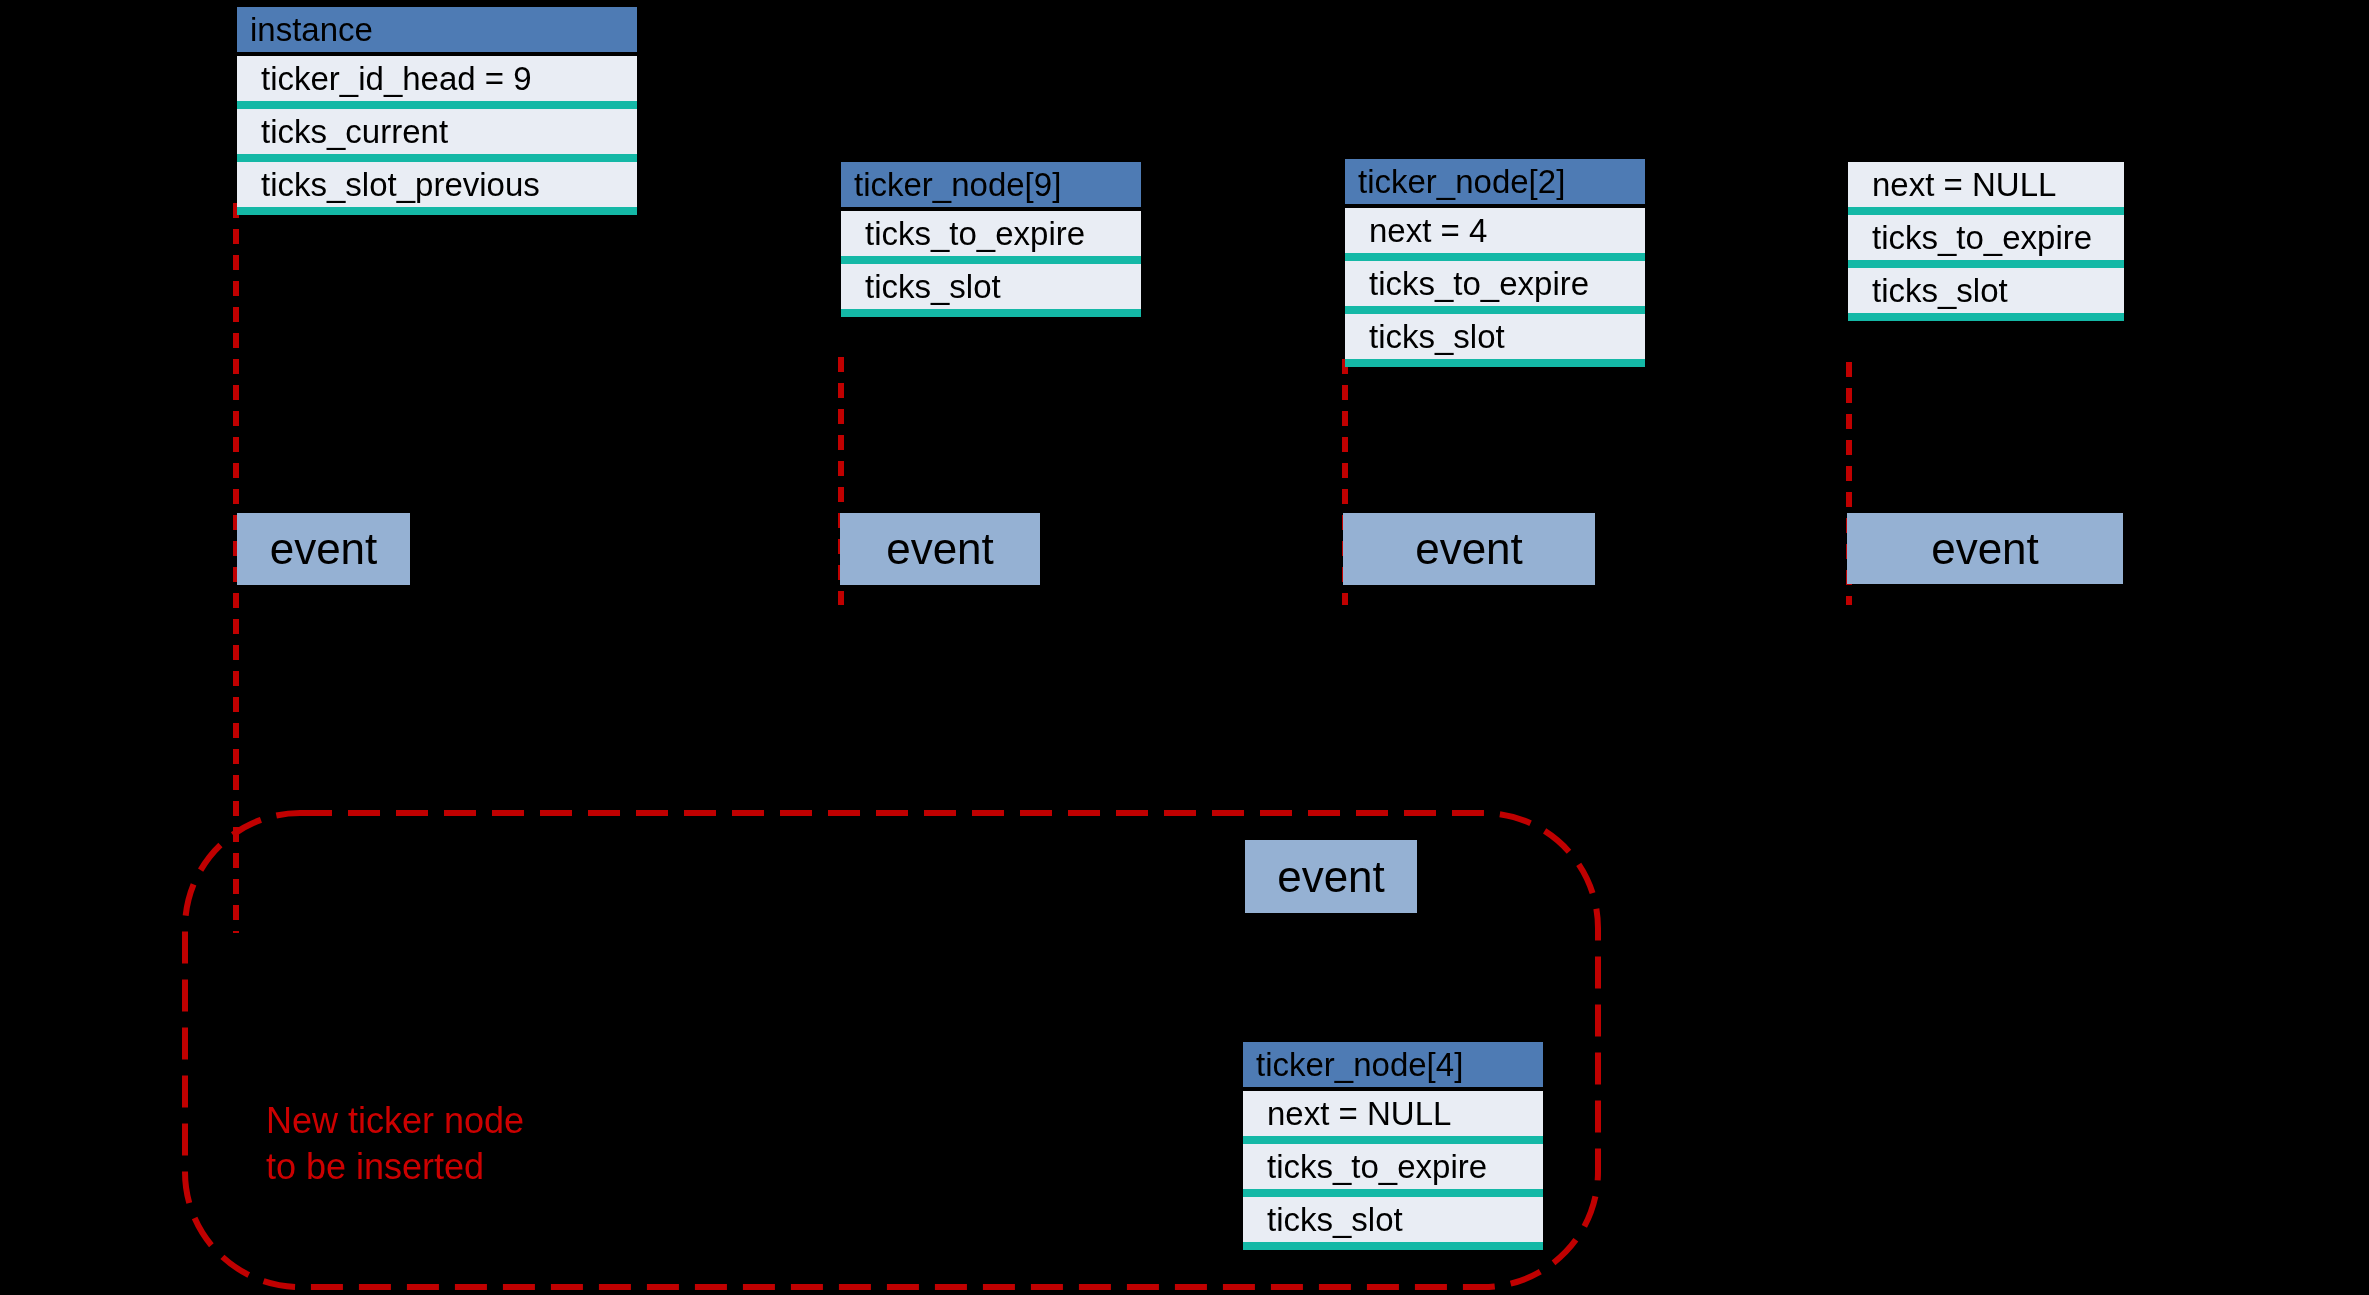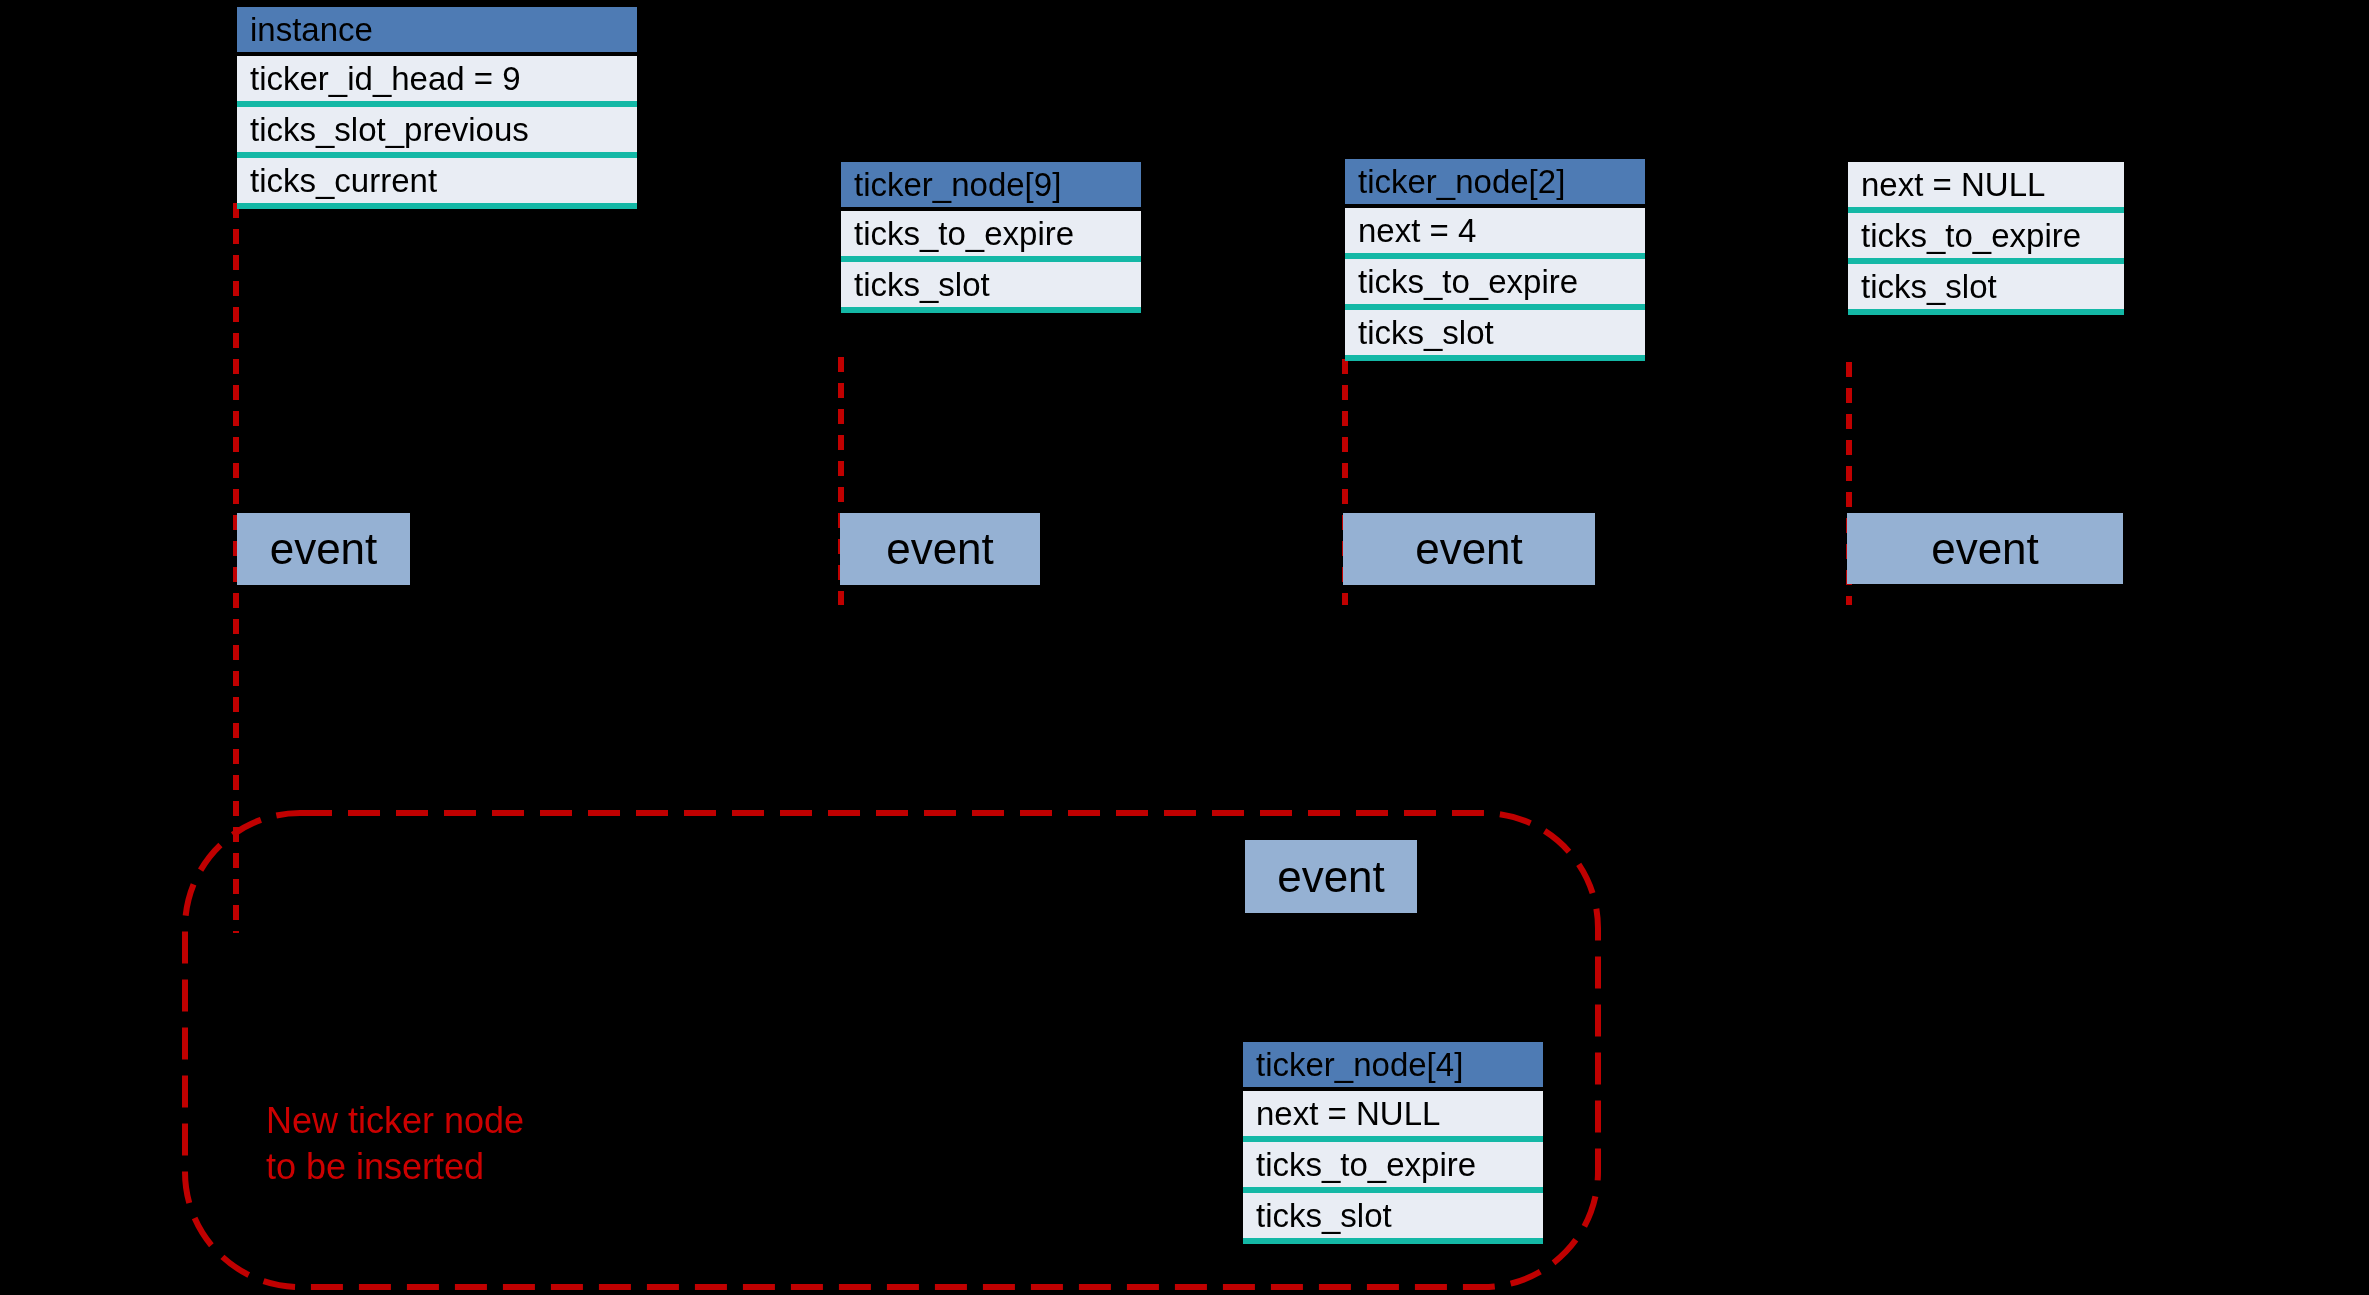--- a/index.html
+++ b/index.html
@@ -10,21 +10,21 @@
   svg.overlay{position:absolute;left:0;top:0;width:2369px;height:1295px;}
 
   
   .dtable{position:absolute;}
   .dtable .hdr{
     height:45px;line-height:45px;background:var(--header_blue,#4E7BB4);
     border-bottom:4px solid #000;padding-left:13px;font-size:33px;
   }
   .dtable .row{
     height:45px;line-height:45px;background:var(--row_bg,#E9EDF4);
-    border-bottom:6px solid #14b8a6;padding-left:13px;font-size:33px;white-space:nowrap;
+    border-bottom:8px solid #14b8a6;padding-left:24px;font-size:33px;white-space:nowrap;
   }
   #t-instance{left:237px;top:7px;width:400px;}
   #t-node9   {left:841px;top:162px;width:300px;}
   #t-node2   {left:1345px;top:159px;width:300px;}
   #t-node7   {left:1848px;top:162px;width:300px;}
   #t-node4   {left:1243px;top:1042px;width:300px;}
 
   
   .event{
     position:absolute;background:var(--event_blue,#95B1D3);
@@ -53,22 +53,22 @@
     <line x1="841" y1="357" x2="841" y2="605" style="stroke:var(--dashed_red,#C00000)" stroke-width="6" stroke-dasharray="15 11"></line>
     <line x1="1345" y1="359" x2="1345" y2="605" style="stroke:var(--dashed_red,#C00000)" stroke-width="6" stroke-dasharray="15 11"></line>
     <line x1="1849" y1="362" x2="1849" y2="605" style="stroke:var(--dashed_red,#C00000)" stroke-width="6" stroke-dasharray="15 11"></line>
 
     <rect x="185" y="813" width="1413" height="474" rx="115" ry="115" fill="none" style="stroke:var(--dashed_red,#C00000)" stroke-width="6" stroke-dasharray="32 16"></rect>
   </svg>
 
   <div class="dtable" id="t-instance">
     <div class="hdr">instance</div>
     <div class="row">ticker_id_head = 9</div>
+    <div class="row">ticks_current</div>
     <div class="row">ticks_slot_previous</div>
-    <div class="row">ticks_current</div>
   </div>
 
   <div class="dtable" id="t-node9">
     <div class="hdr">ticker_node[9]</div>
     <div class="row">ticks_to_expire</div>
     <div class="row">ticks_slot</div>
   </div>
 
   <div class="dtable" id="t-node2">
     <div class="hdr">ticker_node[2]</div>

